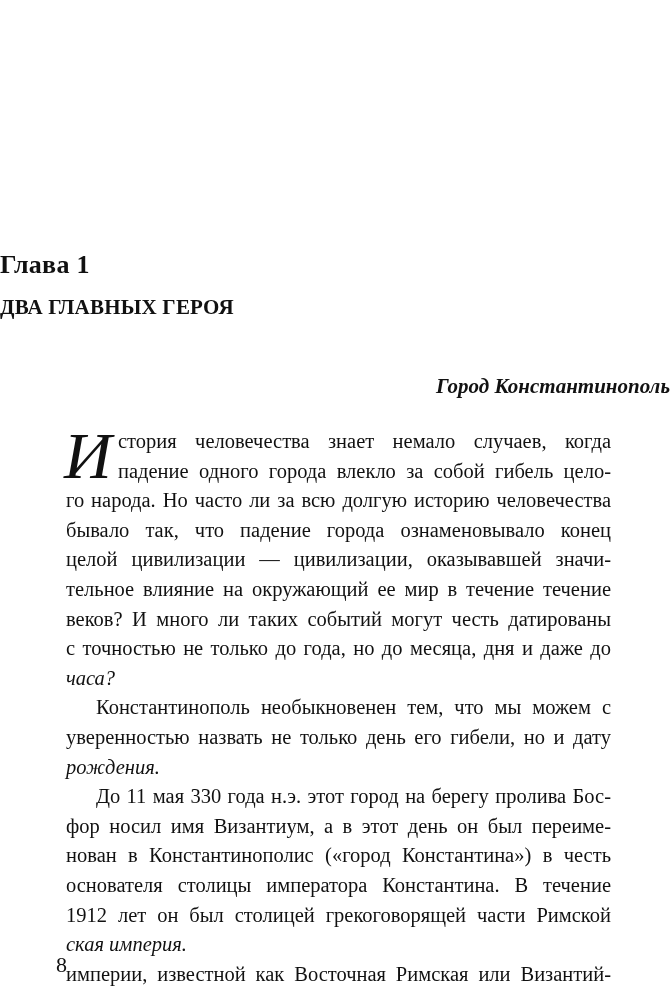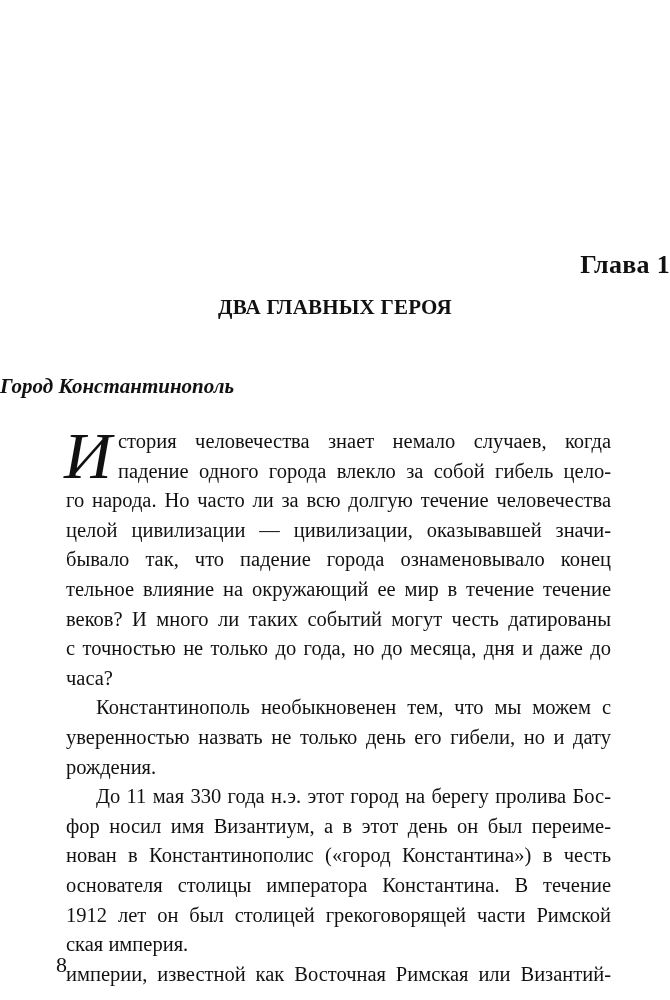--- a/index.html
+++ b/index.html
@@ -19,41 +19,41 @@
     position: absolute;
     left: 0; top: 0;
     width: 670px;
     height: 1000px;
   }
   .chapter-number {
     position: absolute;
     top: 250px;
     left: 0;
     width: 670px;
-    text-align: right;
+    text-align: left;
     font-size: 26px;
     font-weight: bold;
     letter-spacing: 0.3px;
   }
   .chapter-title {
     position: absolute;
     top: 295px;
     left: 0;
     width: 670px;
-    text-align: center;
+    text-align: left;
     font-size: 21px;
     font-weight: bold;
     letter-spacing: 0.2px;
   }
   .section-title {
     position: absolute;
     top: 374px;
     left: 0;
     width: 670px;
-    text-align: left;
+    text-align: right;
     font-size: 21px;
     font-weight: bold;
     font-style: italic;
   }
   .body-text {
     position: absolute;
     top: 427px;
     left: 66px;
     width: 545px;
     font-size: 20.5px;
@@ -61,20 +61,21 @@
   }
   .line {
     display: block;
     white-space: nowrap;
     text-align: justify;
     text-align-last: justify;
     height: 29.6px;
   }
   .line.last {
     text-align-last: left;
+    font-style: italic;
   }
   .line.indent {
     padding-left: 30px;
   }
   .line.dropline {
     padding-left: 52px;
   }
   .drop-cap {
     position: absolute;
     left: -2px;
@@ -98,23 +99,23 @@
 
   <div class="chapter-number">Глава 1</div>
   <div class="chapter-title">ДВА ГЛАВНЫХ ГЕРОЯ</div>
   <div class="section-title">Город Константинополь</div>
 
   <div class="body-text">
     <span class="drop-cap">И</span>
 
     <span class="line dropline">стория человечества знает немало случаев, когда</span>
     <span class="line dropline">падение одного города влекло за собой гибель цело-</span>
-    <span class="line">го народа. Но часто ли за всю долгую течение человечества</span>
+    <span class="line">го народа. Но часто ли за всю долгую историю человечества</span>
+    <span class="line">бывало так, что падение города ознаменовывало конец</span>
     <span class="line">целой цивилизации — цивилизации, оказывавшей значи-</span>
-    <span class="line">бывало так, что падение города ознаменовывало конец</span>
     <span class="line">тельное влияние на окружающий ее мир в течение течение</span>
     <span class="line">веков? И много ли таких событий могут честь датированы</span>
     <span class="line">с точностью не только до года, но до месяца, дня и даже до</span>
     <span class="line last">часа?</span>
 
     <span class="line indent">Константинополь необыкновенен тем, что мы можем с</span>
     <span class="line">уверенностью назвать не только день его гибели, но и дату</span>
     <span class="line last">рождения.</span>
 
     <span class="line indent">До 11 мая 330 года н.э. этот город на берегу пролива Бос-</span>

